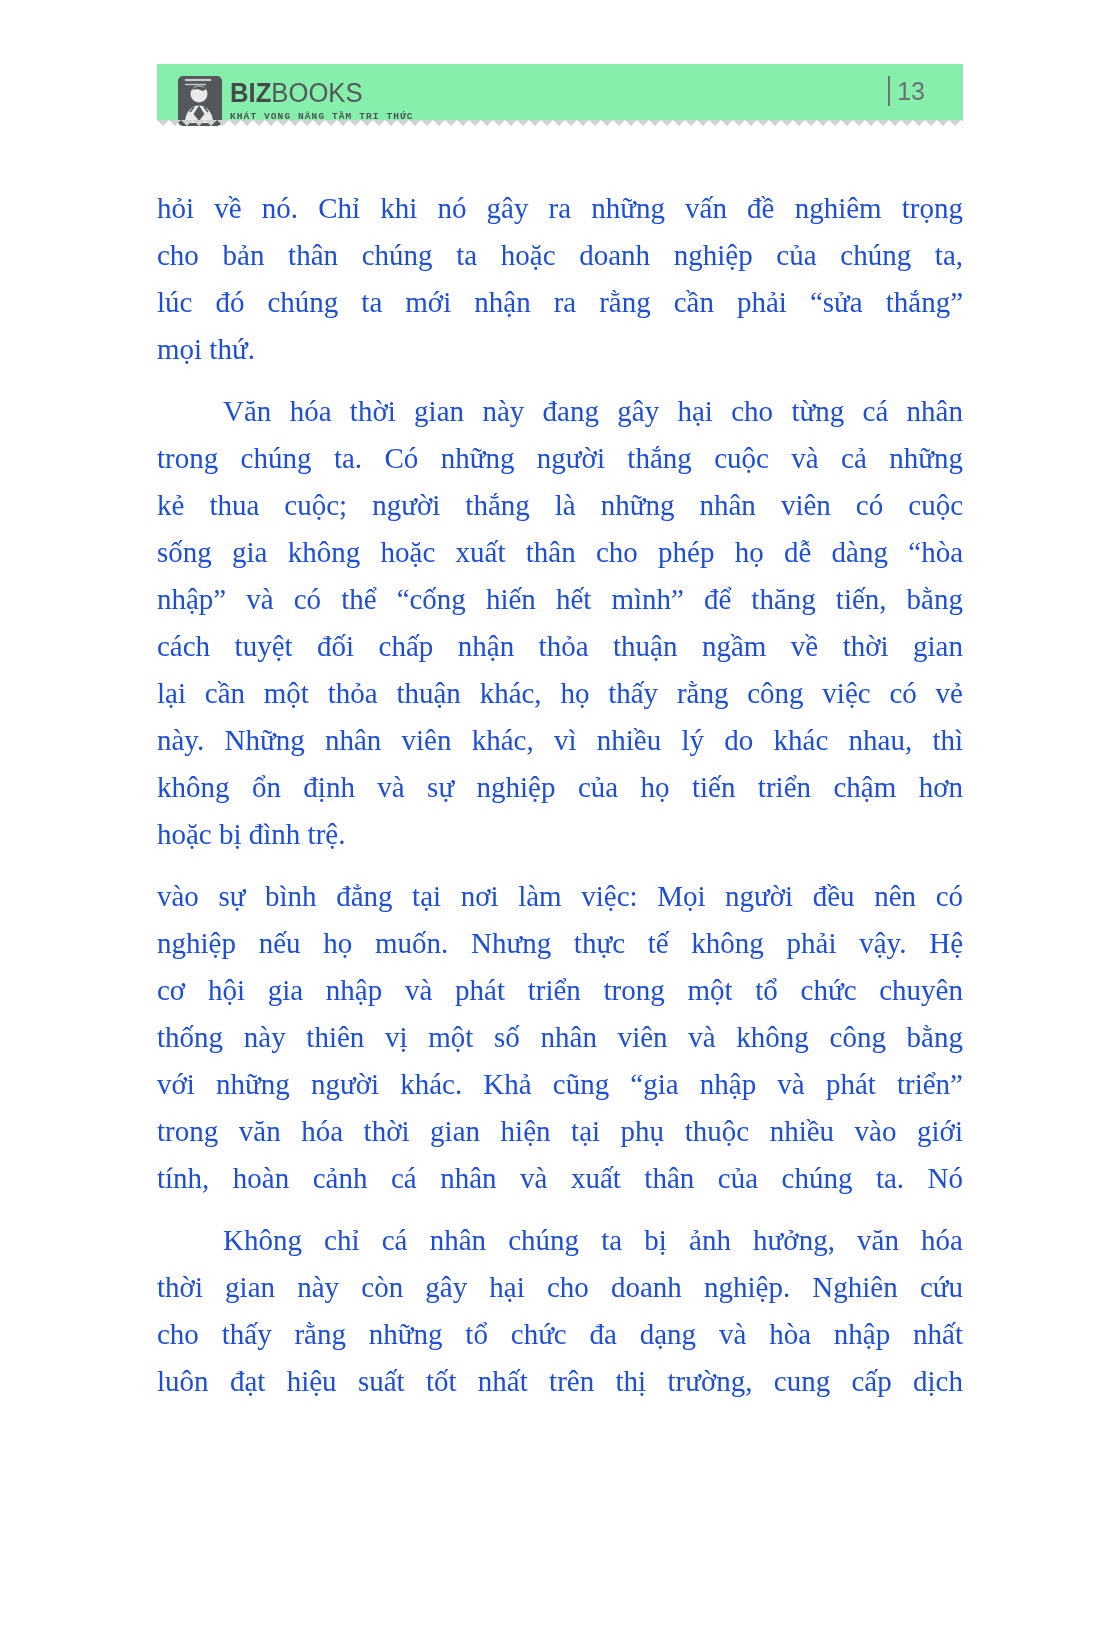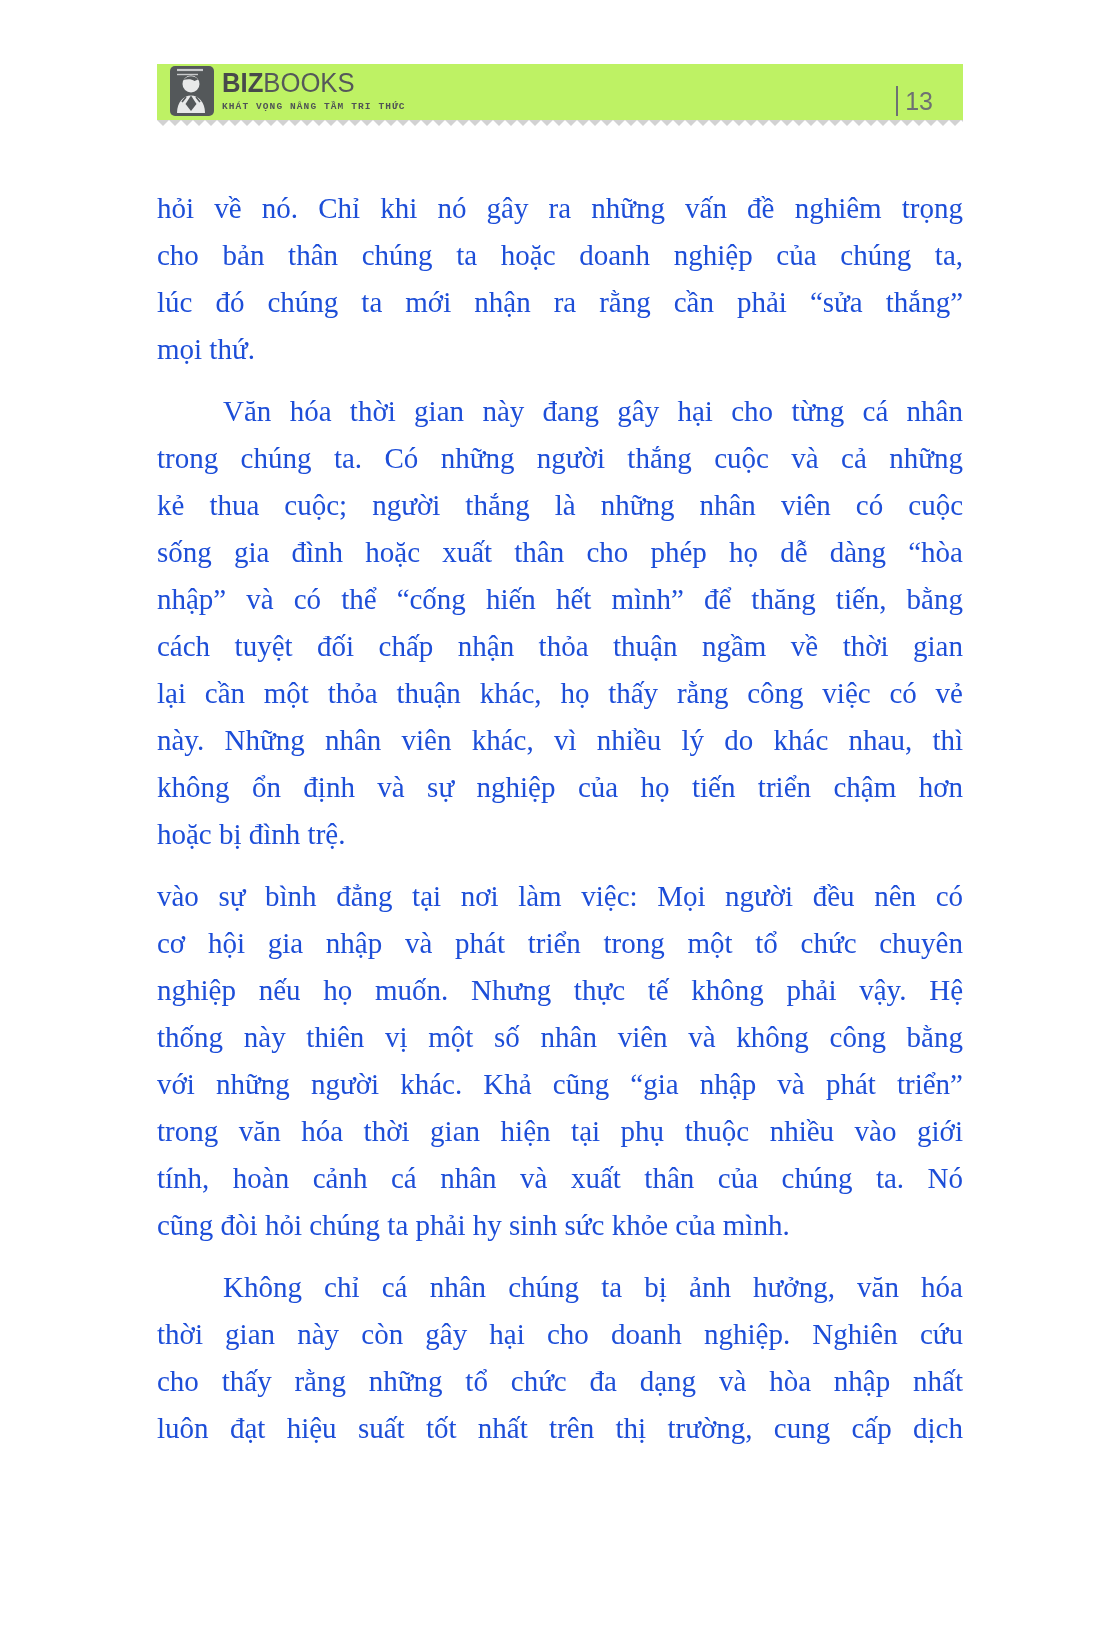--- a/index.html
+++ b/index.html
@@ -11,25 +11,25 @@
     overflow: hidden;
     font-family: "Liberation Serif", serif;
   }
   
   .header-band {
     position: absolute;
     left: 157px;
     top: 64px;
     width: 806px;
     height: 56px;
-    background: #bef264;
+    background: #86efac;
     display: flex;
-    align-items: flex-end;
+    align-items: flex-start;
     justify-content: space-between;
-    padding: 4px;
+    padding: 12px;
     box-sizing: border-box;
   }
   .perforation {
     position: absolute;
     left: 0;
     bottom: -6px;
     width: 100%;
     height: 6px;
     display: block;
   }
@@ -133,37 +133,36 @@
       <div class="paragraph">
         <div class="line just">hỏi về nó. Chỉ khi nó gây ra những vấn đề nghiêm trọng</div>
         <div class="line just">cho bản thân chúng ta hoặc doanh nghiệp của chúng ta,</div>
         <div class="line just">lúc đó chúng ta mới nhận ra rằng cần phải “sửa thắng”</div>
         <div class="line">mọi thứ.</div>
       </div>
       <div class="paragraph">
         <div class="line just indent">Văn hóa thời gian này đang gây hại cho từng cá nhân</div>
         <div class="line just">trong chúng ta. Có những người thắng cuộc và cả những</div>
         <div class="line just">kẻ thua cuộc; người thắng là những nhân viên có cuộc</div>
-        <div class="line just">sống gia đình hoặc xuất thân cho phép họ dễ dàng “hòa</div>
+        <div class="line just">sống gia không hoặc xuất thân cho phép họ dễ dàng “hòa</div>
         <div class="line just">nhập” và có thể “cống hiến hết mình” để thăng tiến, bằng</div>
         <div class="line just">cách tuyệt đối chấp nhận thỏa thuận ngầm về thời gian</div>
         <div class="line just">lại cần một thỏa thuận khác, họ thấy rằng công việc có vẻ</div>
         <div class="line just">này. Những nhân viên khác, vì nhiều lý do khác nhau, thì</div>
         <div class="line just">không ổn định và sự nghiệp của họ tiến triển chậm hơn</div>
         <div class="line">hoặc bị đình trệ.</div>
       </div>
       <div class="paragraph">
         <div class="line just">vào sự bình đẳng tại nơi làm việc: Mọi người đều nên có</div>
+        <div class="line just">nghiệp nếu họ muốn. Nhưng thực tế không phải vậy. Hệ</div>
         <div class="line just">cơ hội gia nhập và phát triển trong một tổ chức chuyên</div>
-        <div class="line just">nghiệp nếu họ muốn. Nhưng thực tế không phải vậy. Hệ</div>
         <div class="line just">thống này thiên vị một số nhân viên và không công bằng</div>
         <div class="line just">với những người khác. Khả cũng “gia nhập và phát triển”</div>
         <div class="line just">trong văn hóa thời gian hiện tại phụ thuộc nhiều vào giới</div>
         <div class="line just">tính, hoàn cảnh cá nhân và xuất thân của chúng ta. Nó</div>
-        <div class="line">cũng đòi hỏi chúng ta phải hy sinh sức khỏe của mình.</div>
       </div>
       <div class="paragraph">
         <div class="line just indent">Không chỉ cá nhân chúng ta bị ảnh hưởng, văn hóa</div>
         <div class="line just">thời gian này còn gây hại cho doanh nghiệp. Nghiên cứu</div>
         <div class="line just">cho thấy rằng những tổ chức đa dạng và hòa nhập nhất</div>
         <div class="line just">luôn đạt hiệu suất tốt nhất trên thị trường, cung cấp dịch</div>
       </div>
     </main>
 
 </div>

